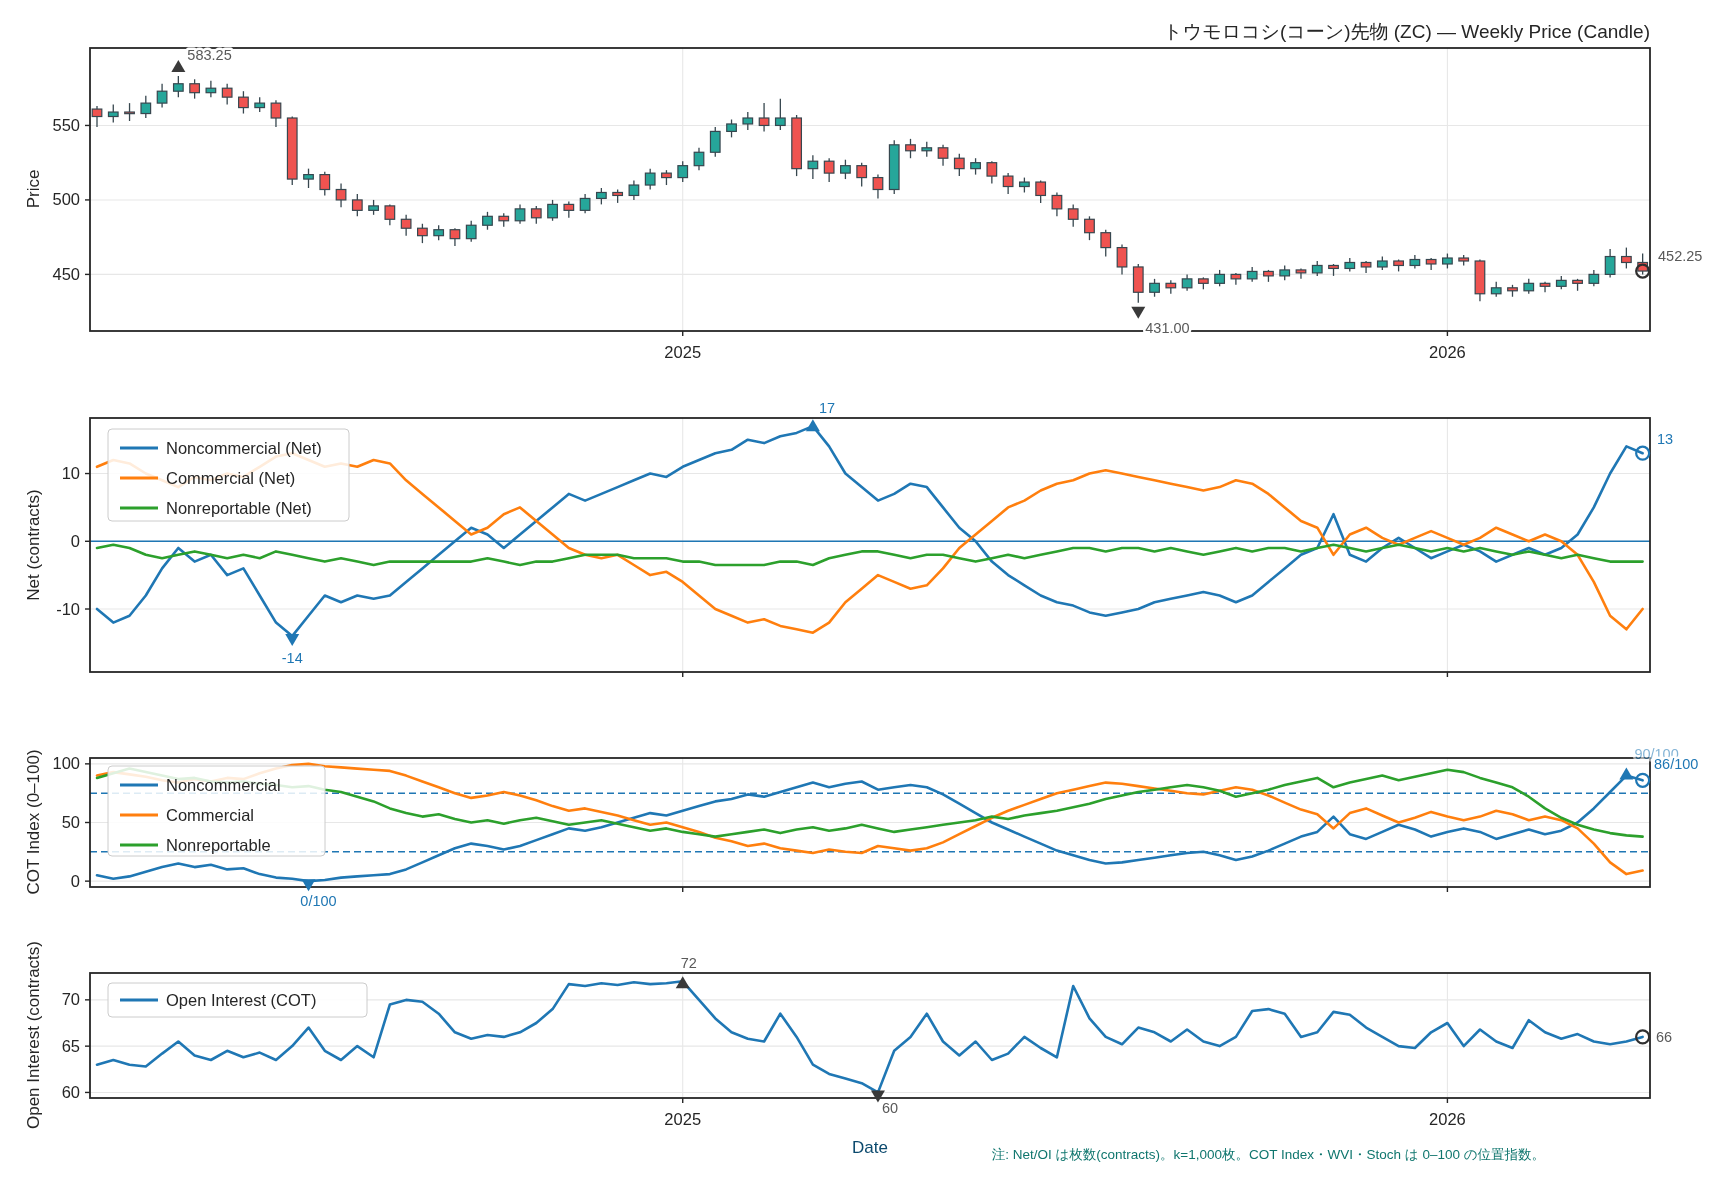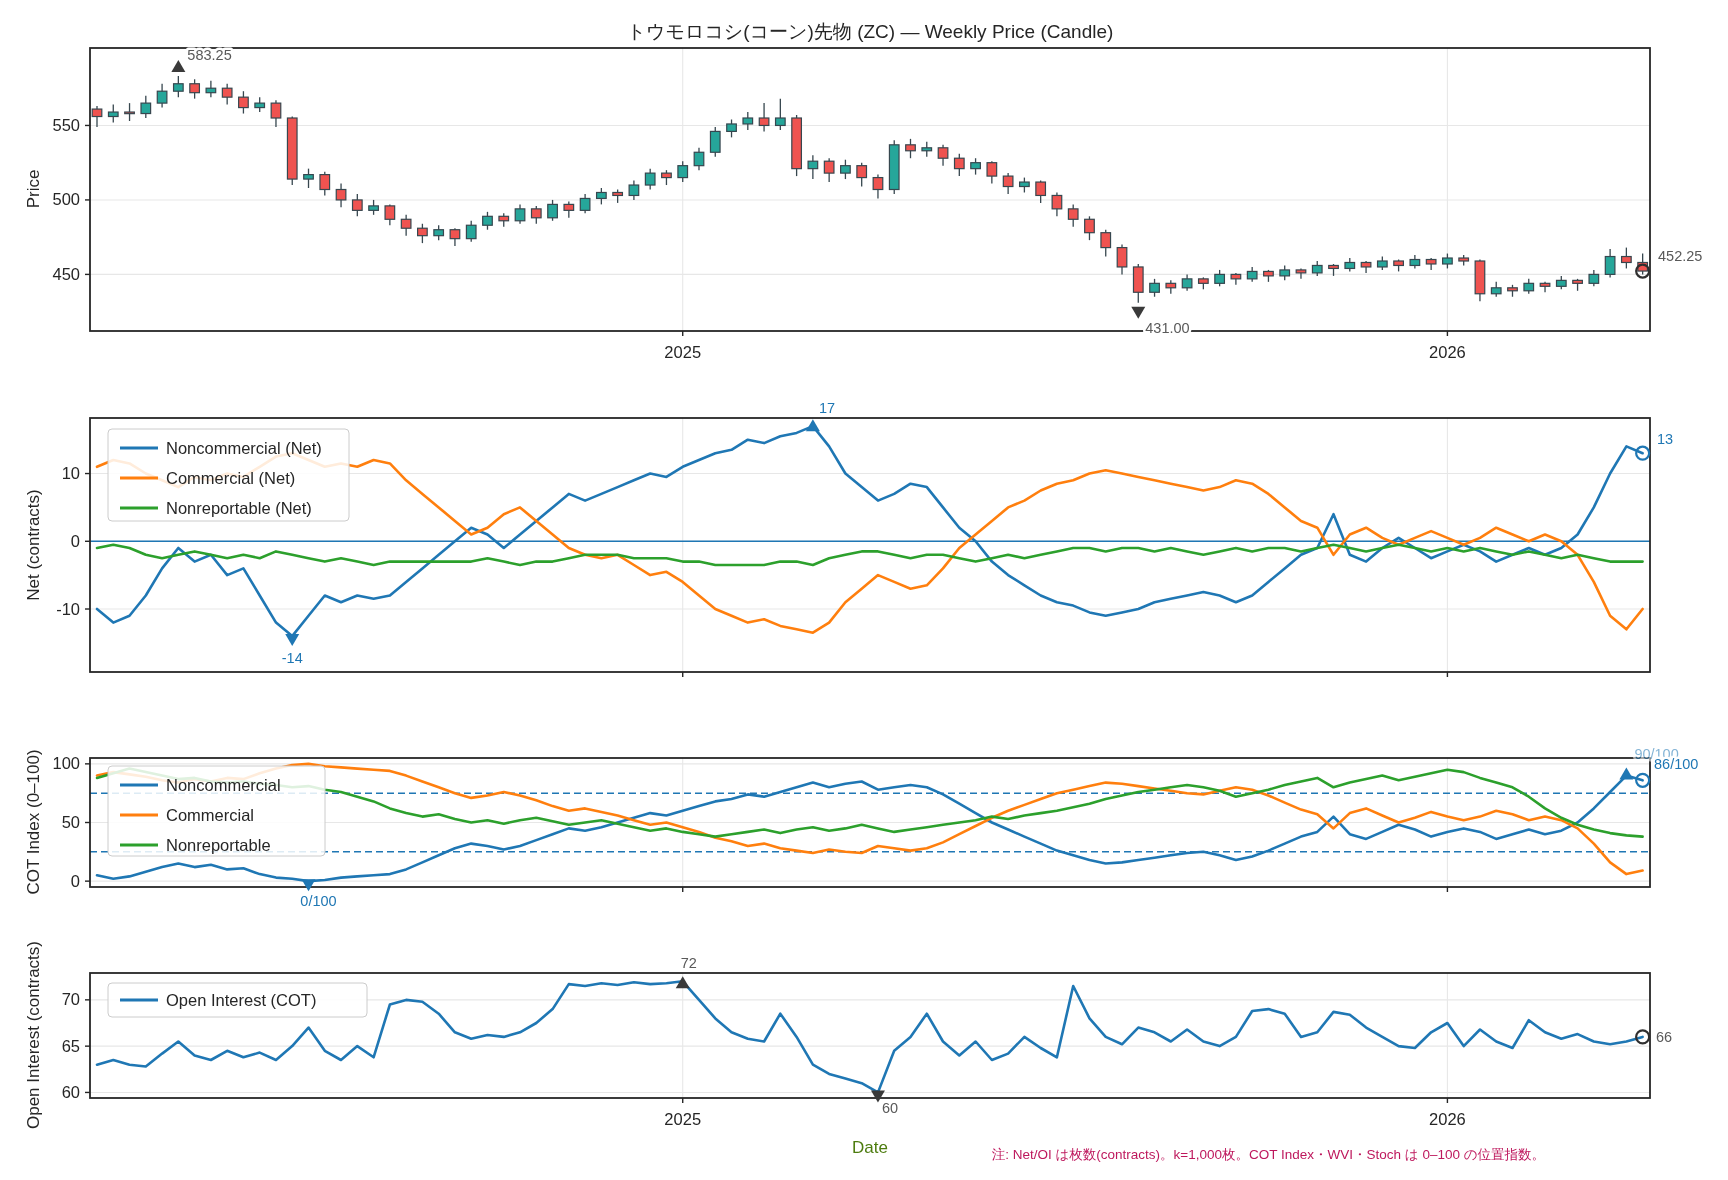--- a/index.html
+++ b/index.html
@@ -1,22 +1,22 @@
 <!DOCTYPE html>
 <html><head>
 <meta charset="utf-8">
 <style>
   html,body{margin:0;padding:0;background:#ffffff;}
   #fig-wrap{position:relative;width:1728px;height:1180px;background:#ffffff;overflow:hidden;
     font-family:"Liberation Sans","DejaVu Sans",sans-serif;color:#262626;}
   .overlay{position:absolute;white-space:nowrap;}
-  .chart-title{left:90px;width:1560px;text-align:center;font-size:19px;color:#262626;}
+  .chart-title{left:90px;width:1560px;text-align:right;font-size:19px;color:#262626;}
   .ylabel{transform:translate(-50%,-50%) rotate(-90deg);font-size:17px;color:#262626;left:34px;}
-  #xlabel{left:90px;width:1560px;text-align:center;top:1138px;font-size:17px;color:#4d7c0f;}
-  #note{right:183px;top:1146px;font-size:13.5px;color:#be185d;}
+  #xlabel{left:90px;width:1560px;text-align:center;top:1138px;font-size:17px;color:#0c4a6e;}
+  #note{right:183px;top:1146px;font-size:13.5px;color:#0f766e;}
   svg{position:absolute;left:0;top:0;}
 </style>
 </head>
 <body>
 
 <div id="fig-wrap">
   <div class="overlay chart-title" style="top:19px">トウモロコシ(コーン)先物 (ZC) — Weekly Price (Candle)</div>
 
   <div class="overlay ylabel" style="top:189px">Price</div>
   <div class="overlay ylabel" style="top:545px">Net (contracts)</div>

